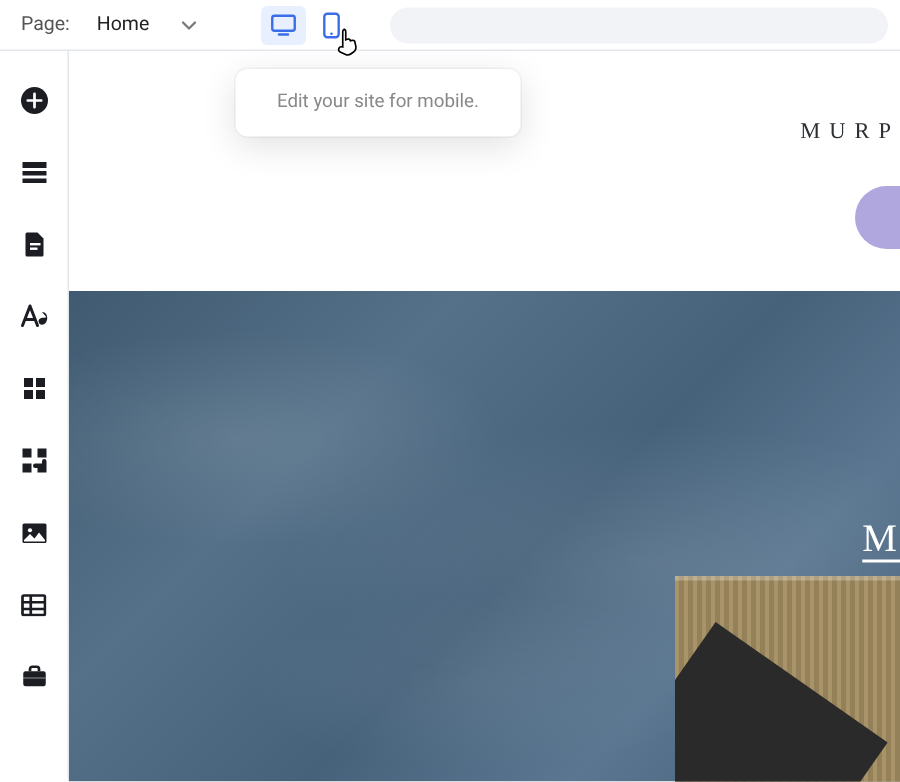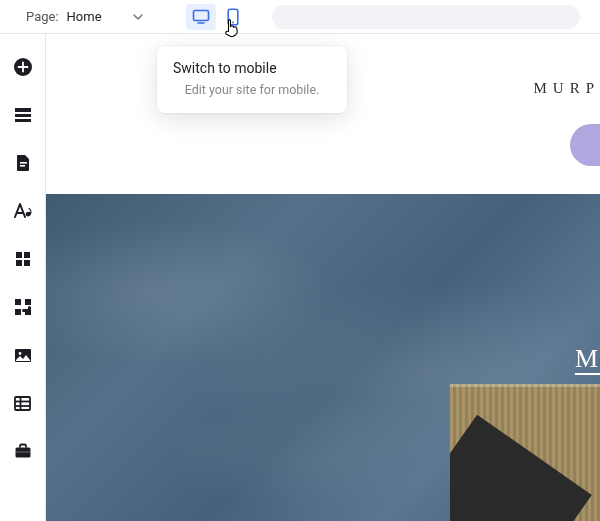--- a/index.html
+++ b/index.html
@@ -13,38 +13,38 @@
     overflow: hidden;
     position: relative;
   }
 
   
   .topbar {
     height: 34px;
     border-bottom: 1px solid #e3e6ea;
     display: flex;
     align-items: center;
-    padding: 0 20px;
+    padding: 0 8px;
     gap: 6px;
     position: relative;
     z-index: 20;
     background: #fff;
     text-align: right;
   }
   .page-selector {
     display: flex;
     align-items: center;
     gap: 6px;
     padding: 4px 6px;
     border-radius: 4px;
     cursor: pointer;
     min-width: 130px;
   }
   .page-selector .lbl { color: #555; }
-  .page-selector .val { color: #222; margin-left: 2px; }
+  .page-selector .val { color: #222; margin-left: 12px; }
   .page-selector .chev { margin-left: auto; color: #777; }
 
   .device-btn {
     width: 30px;
     height: 26px;
     display: flex;
     align-items: center;
     justify-content: center;
     border-radius: 4px;
     cursor: pointer;
@@ -316,21 +316,20 @@
           <path d="M6 4.5V3a1.5 1.5 0 0 1 1.5-1.5h3A1.5 1.5 0 0 1 12 3v1.5" fill="none" stroke="#1b1d22" stroke-width="1.8"></path>
           <rect x="1.5" y="8.5" width="15" height="1" fill="#fff" opacity="0.35"></rect>
         </svg>
     </span>
   </div>
 </div>
 
 <div class="canvas">
 
   <div class="tooltip">
-    <div class="tt-title">Switch to mobile</div>
     <div class="tt-sub">Edit your site for mobile.</div>
   </div>
 
   <div class="site-brand">MURP</div>
 
   <div class="purple-blob"></div>
 
   <div class="hero-bg"></div>
 
   <div class="hero-title">M</div>

